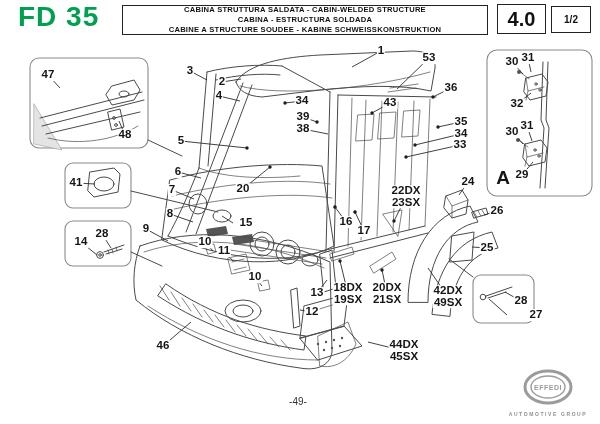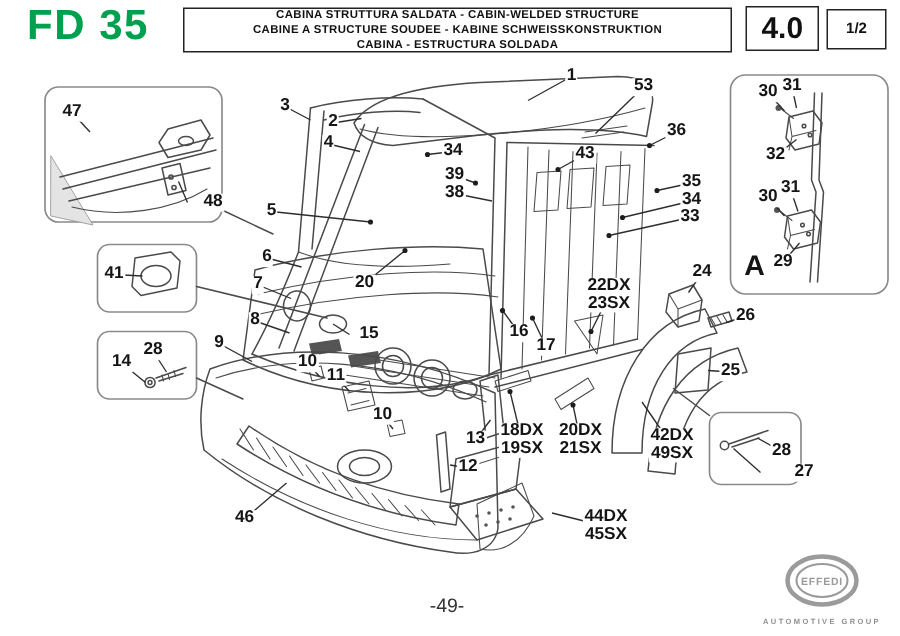--- a/index.html
+++ b/index.html
@@ -23,34 +23,34 @@
   .draw .shade{fill:#e4e4e4;stroke:#9a9a9a;stroke-width:.6;}
   .draw .darkfill{fill:#555;stroke:none;}
   .overlay line{stroke:#2d2d2d;stroke-width:.9;}
   .overlay .dot{fill:#1d1d1d;stroke:none;}
   .part-label{position:absolute;transform:translate(-50%,-50%);font-size:11.5px;font-weight:700;
               line-height:1.02;text-align:center;white-space:pre-line;background:#fff;padding:0 1px;
               color:#151515;}
   .part-label.big{font-size:19px;font-weight:800;}
   
   .notice{position:absolute;left:33px;top:376px;font-size:10px;font-weight:700;letter-spacing:.3px;}
-  .pagenum{position:absolute;left:278px;top:396px;width:40px;text-align:center;font-size:13px;color:#333;}
+  .pagenum{position:absolute;left:278px;top:396px;width:40px;text-align:center;font-size:10px;color:#333;}
   .logo{position:absolute;left:508px;top:368px;width:80px;text-align:center;}
   .logo-sub{font-size:5px;color:#8f8f8f;letter-spacing:1.6px;margin-top:1px;font-weight:700;}
 </style>
 </head>
 <body>
 
 <div class="page">
 
   <div class="model">FD 35</div>
   <div class="title-box">
     <div>CABINA STRUTTURA SALDATA - CABIN-WELDED STRUCTURE</div>
+    <div>CABINA - ESTRUCTURA SOLDADA</div>
     <div>CABINE A STRUCTURE SOUDEE - KABINE SCHWEISSKONSTRUKTION</div>
-    <div>CABINA - ESTRUCTURA SOLDADA</div>
   </div>
   <div class="section-box">4.0</div>
   <div class="pageind-box">1/2</div>
 
   <svg class="draw" viewBox="0 0 600 424">
 
     <g>
       <rect class="box" x="30" y="58" width="118" height="90" rx="9"></rect>
       <path class="shade" d="M34,104 L62,150 L34,144 Z"></path>
       <path d="M40,118 L142,92 M42,126 L144,100 M46,134 L140,112"></path>
@@ -286,21 +286,21 @@
       <div class="part-label" style="left: 348px; top: 294px;">18DX
 19SX</div>
       <div class="part-label" style="left: 387px; top: 294px;">20DX
 21SX</div>
       <div class="part-label" style="left: 448px; top: 297px;">42DX
 49SX</div>
       <div class="part-label" style="left: 404px; top: 351px;">44DX
 45SX</div>
       <div class="part-label" style="left: 163px; top: 346px;">46</div>
       <div class="part-label" style="left: 48px; top: 75px;">47</div>
-      <div class="part-label" style="left: 142px; top: 135px;">48</div>
+      <div class="part-label" style="left: 125px; top: 135px;">48</div>
       <div class="part-label" style="left: 76px; top: 183px;">41</div>
       <div class="part-label" style="left: 81px; top: 242px;">14</div>
       <div class="part-label" style="left: 102px; top: 234px;">28</div>
       <div class="part-label" style="left: 512px; top: 62px;">30</div>
       <div class="part-label" style="left: 528px; top: 58px;">31</div>
       <div class="part-label" style="left: 517px; top: 104px;">32</div>
       <div class="part-label" style="left: 512px; top: 132px;">30</div>
       <div class="part-label" style="left: 527px; top: 126px;">31</div>
       <div class="part-label" style="left: 522px; top: 175px;">29</div>
       <div class="part-label" style="left: 536px; top: 315px; text-align: right;">27</div>

